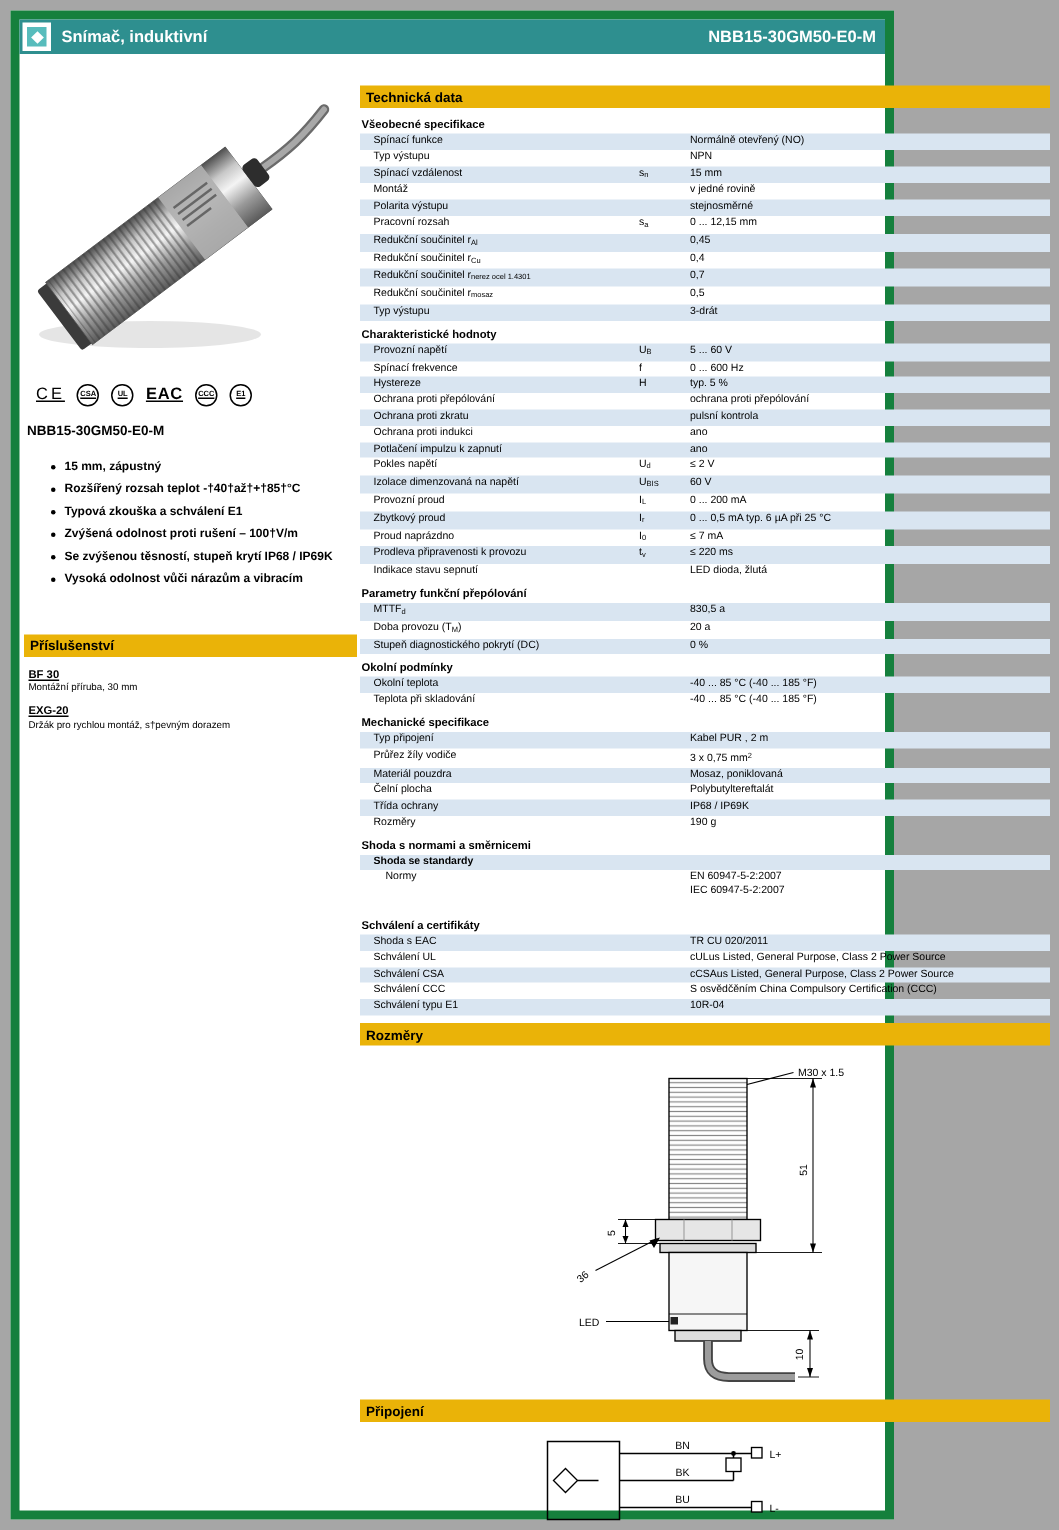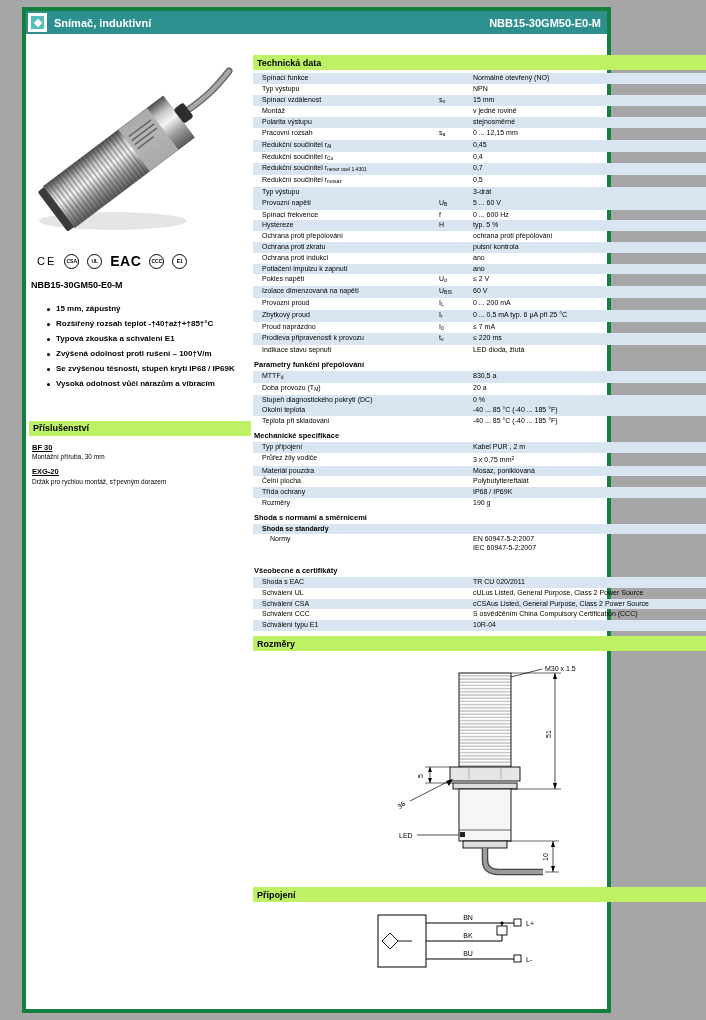--- a/index.html
+++ b/index.html
@@ -1,40 +1,40 @@
 <!DOCTYPE html>
 <html><head>
 <meta charset="utf-8">
 <style>
   html,body{margin:0;padding:0;background:#9f9f9f;font-family:"Liberation Sans",sans-serif;color:#000;}
   .page{position:relative;width:706px;height:1020px;background:#a6a6a6;overflow:hidden;}
-  .sheet{position:absolute;left:22px;top:7px;width:589px;height:1006px;background:#fff;border:4px solid #15803d;box-sizing:border-box;}
+  .sheet{position:absolute;left:7px;top:7px;width:589px;height:1006px;background:#fff;border:6px solid #15803d;box-sizing:border-box;}
 
   
   .topbar{position:absolute;left:0;top:0;right:0;height:23px;background:#2e8f8f;display:flex;align-items:center;}
   .logo{width:19px;height:19px;background:#fff;margin:2px 0 2px 2px;display:flex;align-items:center;justify-content:center;flex:0 0 auto;}
   .logo-in{width:13px;height:13px;background:#57bcbc;position:relative;}
   .logo-in::after{content:"";position:absolute;left:3.5px;top:3.5px;width:6px;height:6px;background:#fff;transform:rotate(45deg);}
   .tb-title{color:#fff;font-weight:bold;font-size:11px;margin-left:7px;}
   .tb-pn{color:#fff;font-weight:bold;font-size:11px;margin-left:auto;margin-right:6px;}
 
   
   .leftcol{position:absolute;left:3px;top:28px;width:222px;}
   .rightcol{position:absolute;left:227px;top:44px;width:460px;}
 
-  .graybar{background:#bef264;font-weight:bold;font-size:9px;padding:2.5px 4px;line-height:10px;}
+  .graybar{background:#eab308;font-weight:bold;font-size:9px;padding:2.5px 4px;line-height:10px;}
 
   
   .photo{height:192px;margin:12px 4px 0 4px;}
   .certs{display:flex;align-items:center;gap:8px;margin:8px 0 0 8px;height:20px;}
-  .cert{font-weight:bold;}
+  .cert{font-weight:bold;text-decoration:underline;}
   .cert.circle{width:15px;height:15px;border:1px solid #000;border-radius:50%;font-size:5px;display:flex;align-items:center;justify-content:center;box-sizing:border-box;}
   .cert.text{font-size:8px;}
   .cert.l-ce{font-size:11px;font-weight:normal;letter-spacing:2px;}
-  .cert.l-eac{font-size:14px;letter-spacing:0.5px;}
+  .cert.l-eac{font-size:11px;letter-spacing:0.5px;}
   .bar-order{margin-top:44px;}
   .pn{font-size:9px;font-weight:bold;margin:9px 0 7px 2px;}
   ul.features{list-style:none;margin:14px;padding:0 2px 0 3px;}
   ul.features li{position:relative;padding-left:10px;font-size:8px;font-weight:bold;line-height:10.5px;margin:4.5px 0;}
   ul.features li::before{content:"";position:absolute;left:1px;top:3.5px;width:3.2px;height:3.2px;background:#000;border-radius:50%;}
   .bar-acc{margin-top:31px;}
   .acclist{padding-left:3px;}
   .acc-name{font-weight:bold;font-size:7.5px;margin-top:7px;text-decoration:underline;}
   .acc-desc{font-size:6.5px;margin-top:1.5px;}
 
@@ -130,20 +130,21 @@
           <div class="acc-name">BF 30</div>
           <div class="acc-desc">Montážní příruba, 30 mm</div>
           <div class="acc-name">EXG-20</div>
           <div class="acc-desc">Držák pro rychlou montáž, s†pevným dorazem</div>
         </div>
   </div>
 
   <div class="rightcol">
     <div class="graybar">Technická data</div>
     <div class="techtable">
+          <div class="t-section">Všeobecné specifikace</div>
           <div class="t-row shade">
             <div class="t-label">Spínací funkce</div>
             <div class="t-sym"></div>
             <div class="t-val">Normálně otevřený (NO)</div>
           </div>
           <div class="t-row">
             <div class="t-label">Typ výstupu</div>
             <div class="t-sym"></div>
             <div class="t-val">NPN</div>
           </div>
@@ -185,20 +186,21 @@
           <div class="t-row">
             <div class="t-label">Redukční součinitel r<sub>mosaz</sub></div>
             <div class="t-sym"></div>
             <div class="t-val">0,5</div>
           </div>
           <div class="t-row shade">
             <div class="t-label">Typ výstupu</div>
             <div class="t-sym"></div>
             <div class="t-val">3-drát</div>
           </div>
+          <div class="t-section">Charakteristické hodnoty</div>
           <div class="t-row shade">
             <div class="t-label">Provozní napětí</div>
             <div class="t-sym">U<sub>B</sub></div>
             <div class="t-val">5 ... 60 V</div>
           </div>
           <div class="t-row">
             <div class="t-label">Spínací frekvence</div>
             <div class="t-sym">f</div>
             <div class="t-val">0 ... 600 Hz</div>
           </div>
@@ -271,20 +273,21 @@
           <div class="t-row">
             <div class="t-label">Doba provozu (T<sub>M</sub>)</div>
             <div class="t-sym"></div>
             <div class="t-val">20 a</div>
           </div>
           <div class="t-row shade">
             <div class="t-label">Stupeň diagnostického pokrytí (DC)</div>
             <div class="t-sym"></div>
             <div class="t-val">0 %</div>
           </div>
+          <div class="t-section">Okolní podmínky</div>
           <div class="t-row shade">
             <div class="t-label">Okolní teplota</div>
             <div class="t-sym"></div>
             <div class="t-val">-40 ... 85 °C (-40 ... 185 °F)</div>
           </div>
           <div class="t-row">
             <div class="t-label">Teplota při skladování</div>
             <div class="t-sym"></div>
             <div class="t-val">-40 ... 85 °C (-40 ... 185 °F)</div>
           </div>
@@ -322,21 +325,21 @@
           <div class="t-section">Shoda s normami a směrnicemi</div>
           <div class="t-row shade">
             <div class="t-label subh">Shoda se standardy</div>
           </div>
           <div class="t-row">
             <div class="t-label ind">Normy</div>
             <div class="t-sym"></div>
             <div class="t-val">EN 60947-5-2:2007
 IEC 60947-5-2:2007</div>
           </div>
-          <div class="t-section gap">Všeobecné a certifikáty</div>
+          <div class="t-section gap">Schválení a certifikáty</div>
           <div class="t-row shade">
             <div class="t-label">Shoda s EAC</div>
             <div class="t-sym"></div>
             <div class="t-val">TR CU 020/2011</div>
           </div>
           <div class="t-row">
             <div class="t-label">Schválení UL</div>
             <div class="t-sym"></div>
             <div class="t-val">cULus Listed, General Purpose, Class 2 Power Source</div>
           </div>

